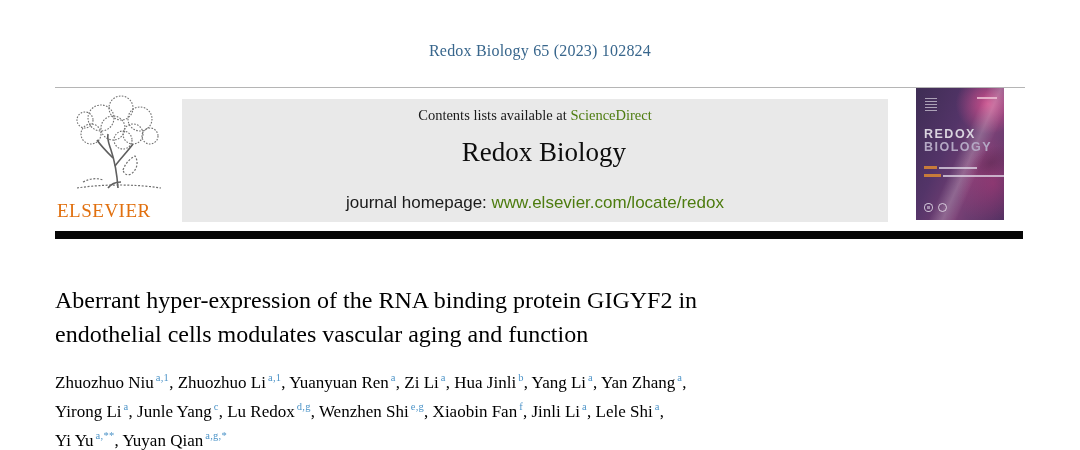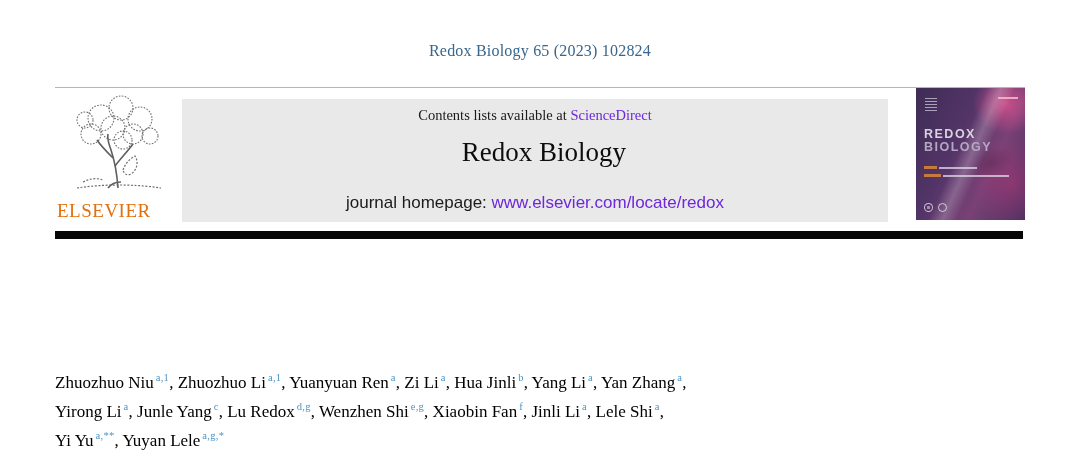--- a/index.html
+++ b/index.html
@@ -17,23 +17,23 @@
              font-size:19px;color:#e1700f;font-family:Liberation Serif, serif;
              letter-spacing:.5px;}
   
   .banner{position:absolute;left:182px;top:99px;width:706px;height:123px;background:#e9e9e9;}
   .contents-line{position:absolute;top:8px;left:0;width:100%;text-align:center;
                  font-size:14.5px;color:#1a1a1a;}
   .journal-title{position:absolute;top:38px;left:9px;width:100%;text-align:center;
                  font-size:27px;color:#0d0d0d;}
   .homepage-line{position:absolute;bottom:9px;left:0;width:100%;text-align:center;
                  font-family:"Liberation Sans",sans-serif;font-size:17px;color:#1a1a1a;}
-  .link{color:#6d28d9;text-decoration:none;}
+  .link{color:#4d7c0f;text-decoration:none;}
   
-  .cover{position:absolute;left:916px;top:88px;width:109px;height:132px;overflow:hidden;
+  .cover{position:absolute;left:916px;top:88px;width:88px;height:132px;overflow:hidden;
          background:
            radial-gradient(45px 42px at 82% 12%, rgba(227,83,146,.80), rgba(227,83,146,0) 72%),
            radial-gradient(55px 65px at 88% 72%, rgba(190,55,120,.45), rgba(190,55,120,0) 70%),
            linear-gradient(115deg,#3e2d54 0%,#533468 38%,#7a4176 66%,#493060 100%);}
   .cover-streak{position:absolute;left:38px;top:-28px;width:26px;height:210px;
                 transform:rotate(24deg);
                 background:linear-gradient(90deg,rgba(255,255,255,0),rgba(255,255,255,.22),rgba(255,255,255,0));}
   .cover-streak2{position:absolute;left:52px;top:60px;width:46px;height:30px;border-radius:50%;
                  background:radial-gradient(closest-side,rgba(90,40,80,.55),rgba(90,40,80,0));
                  transform:rotate(-30deg);}
@@ -125,21 +125,23 @@
     </div>
     <div class="cover-circles">
       <span class="cover-circle inner"></span>
       <span class="cover-circle"></span>
     </div>
   </div>
 
   <div class="black-bar"></div>
 
   <div class="article-title">
+    <div>Aberrant hyper-expression of the RNA binding protein GIGYF2 in</div>
+    <div>endothelial cells modulates vascular aging and function</div>
   </div>
 
   <div class="authors" id="authors">
       <div><span>Zhuozhuo Niu</span><sup>a,1</sup>, <span>Zhuozhuo Li</span><sup>a,1</sup>, <span>Yuanyuan Ren</span><sup>a</sup>, <span>Zi Li</span><sup>a</sup>, <span>Hua Jinli</span><sup>b</sup>, <span>Yang Li</span><sup>a</sup>, <span>Yan Zhang</span><sup>a</sup>,</div>
       <div><span>Yirong Li</span><sup>a</sup>, <span>Junle Yang</span><sup>c</sup>, <span>Lu Redox</span><sup>d,g</sup>, <span>Wenzhen Shi</span><sup>e,g</sup>, <span>Xiaobin Fan</span><sup>f</sup>, <span>Jinli Li</span><sup>a</sup>, <span>Lele Shi</span><sup>a</sup>,</div>
-      <div><span>Yi Yu</span><sup>a,**</sup>, <span>Yuyan Lele</span><sup>a,g,*</sup></div>
+      <div><span>Yi Yu</span><sup>a,**</sup>, <span>Yuyan Qian</span><sup>a,g,*</sup></div>
     </div>
 
 </div>
 
 </body></html>

